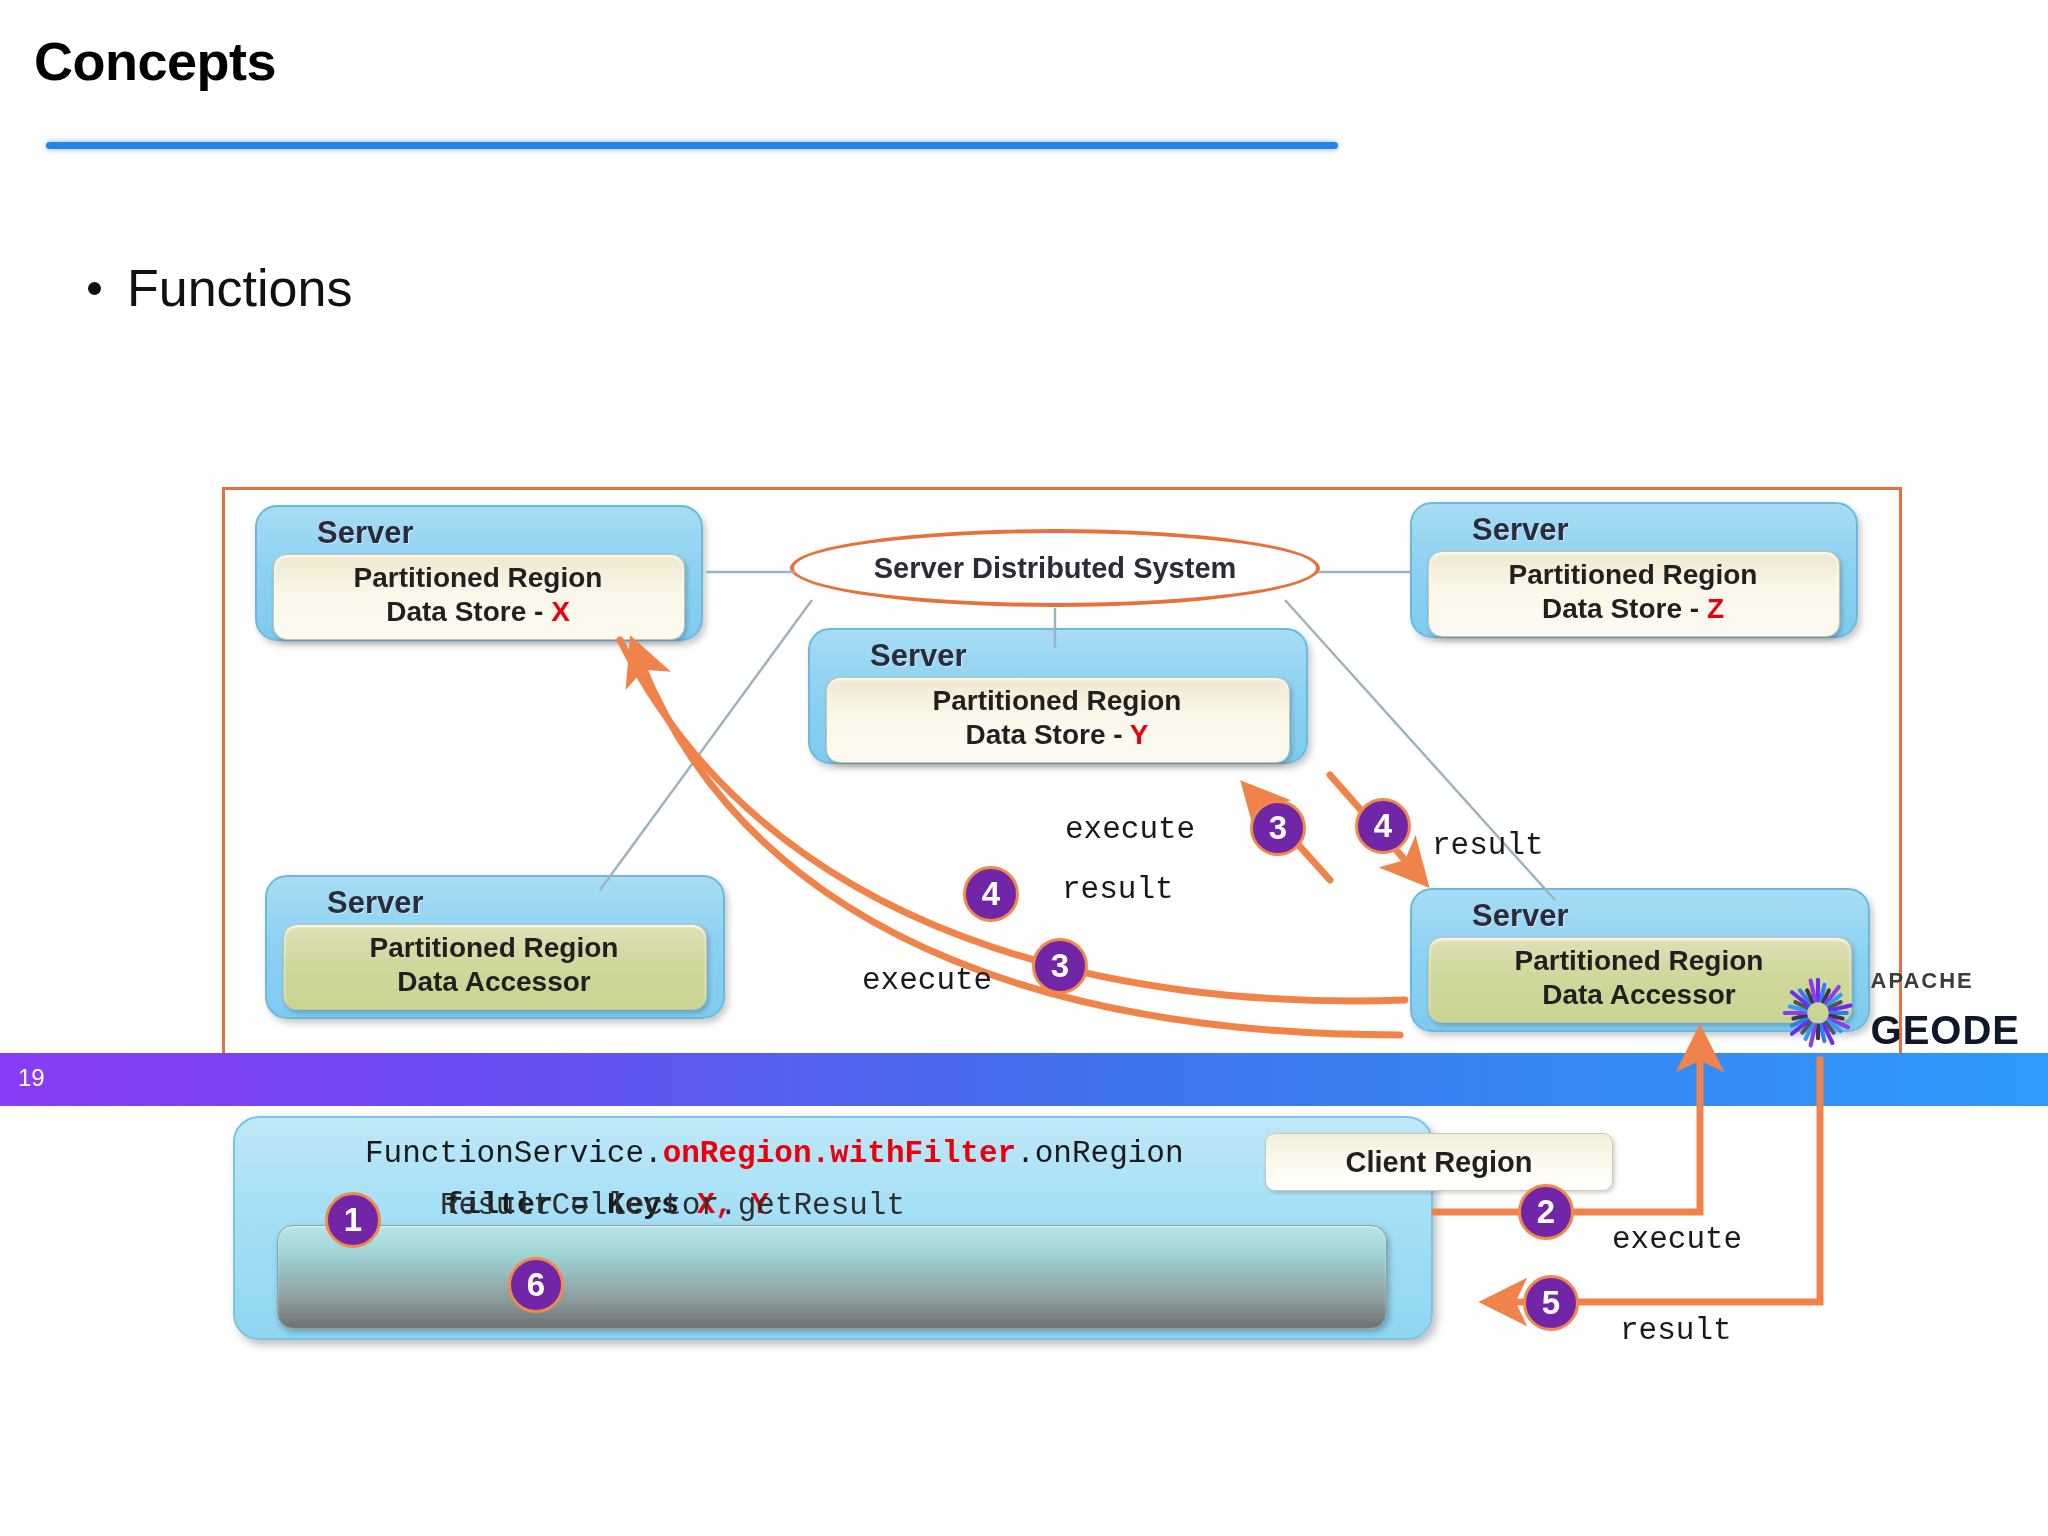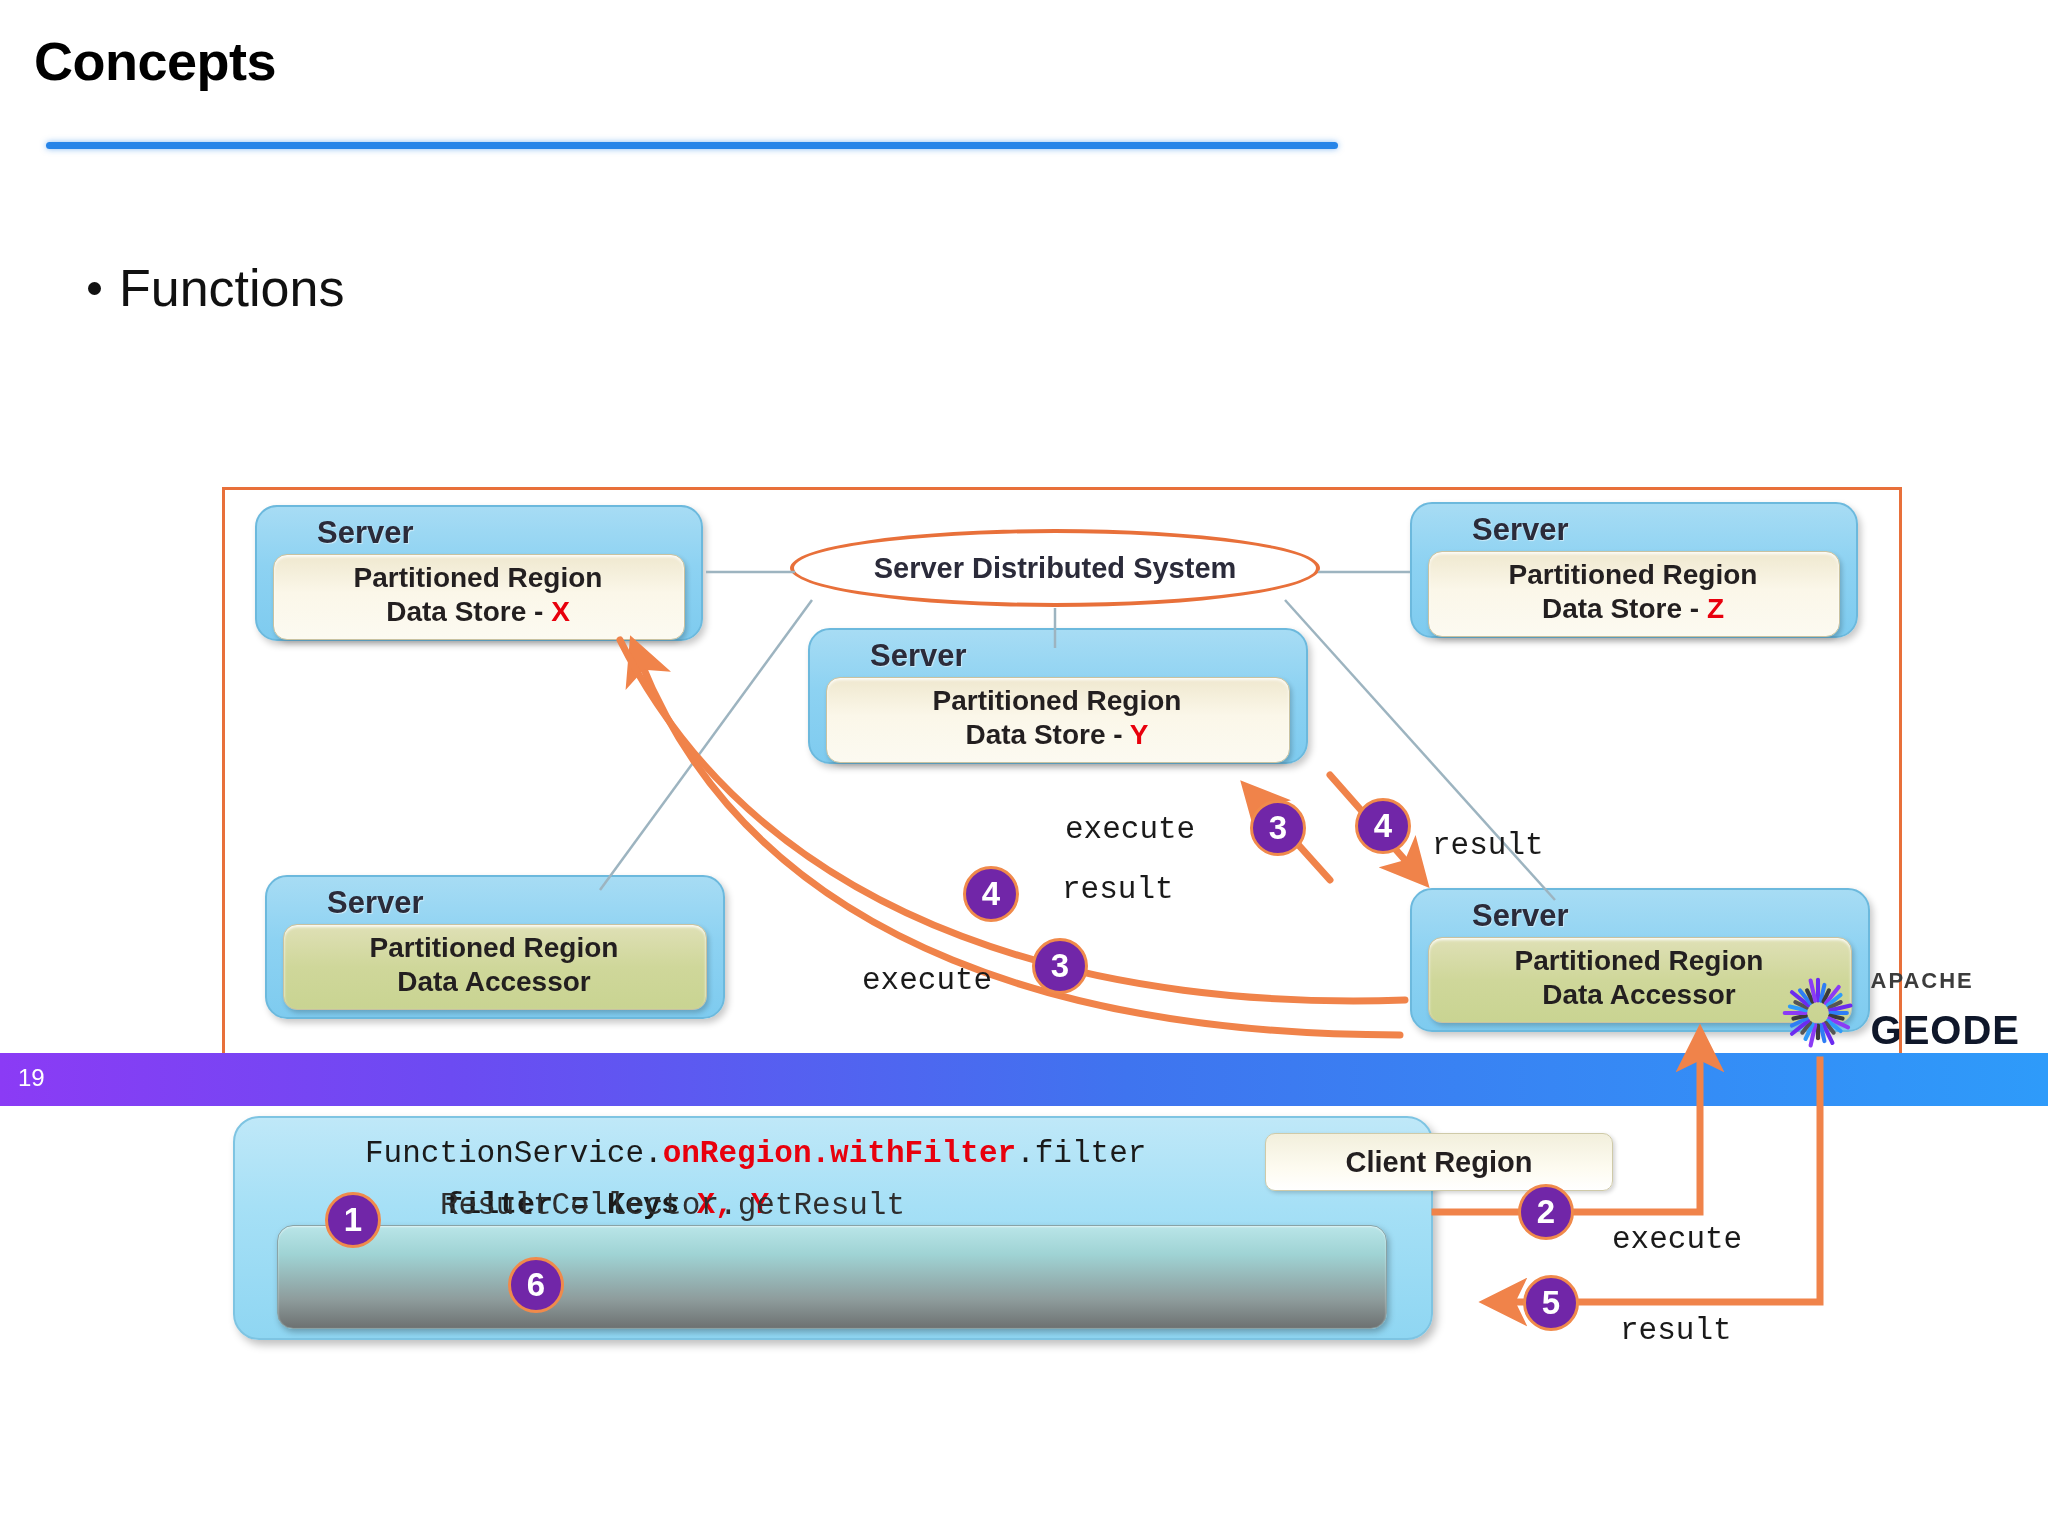--- a/index.html
+++ b/index.html
@@ -32,21 +32,21 @@
     border-radius: 4px;
     box-shadow: 0 0 6px rgba(38,132,232,0.55);
   }
 
   
   .bullet-row {
     position: absolute;
     left: 88px; top: 258px;
     display: flex;
     align-items: center;
-    gap: 18px;
+    gap: 26px;
   }
   .bullet-dot {
     width: 13px; height: 13px;
     background: #111;
     border-radius: 50%;
   }
   .bullet-text {
     font-size: 52px;
     color: #111;
     font-weight: 400;
@@ -360,21 +360,21 @@
     <div class="client-region">
       <span>Client Region</span>
     </div>
 
     <div class="filter-line">
       <span>filter = Keys </span><span class="code-red">X, Y</span>
     </div>
 
     <div class="code-panel"></div>
 
-    <div class="code-line1"><span>FunctionService.</span><span class="code-red">onRegion.withFilter</span><span>.filter</span></div>
+    <div class="code-line1"><span>FunctionService.</span><span class="code-red">onRegion.withFilter</span><span>.onRegion</span></div>
 
     <div class="code-line2">ResultCollector.getResult</div>
   </div>
 
   <div class="badge" style="left:325px; top:1192px;">1</div>
   <div class="badge" style="left:508px; top:1257px;">6</div>
 
   <div class="footer-bar"></div>
   <div class="page-num">19</div>
 

